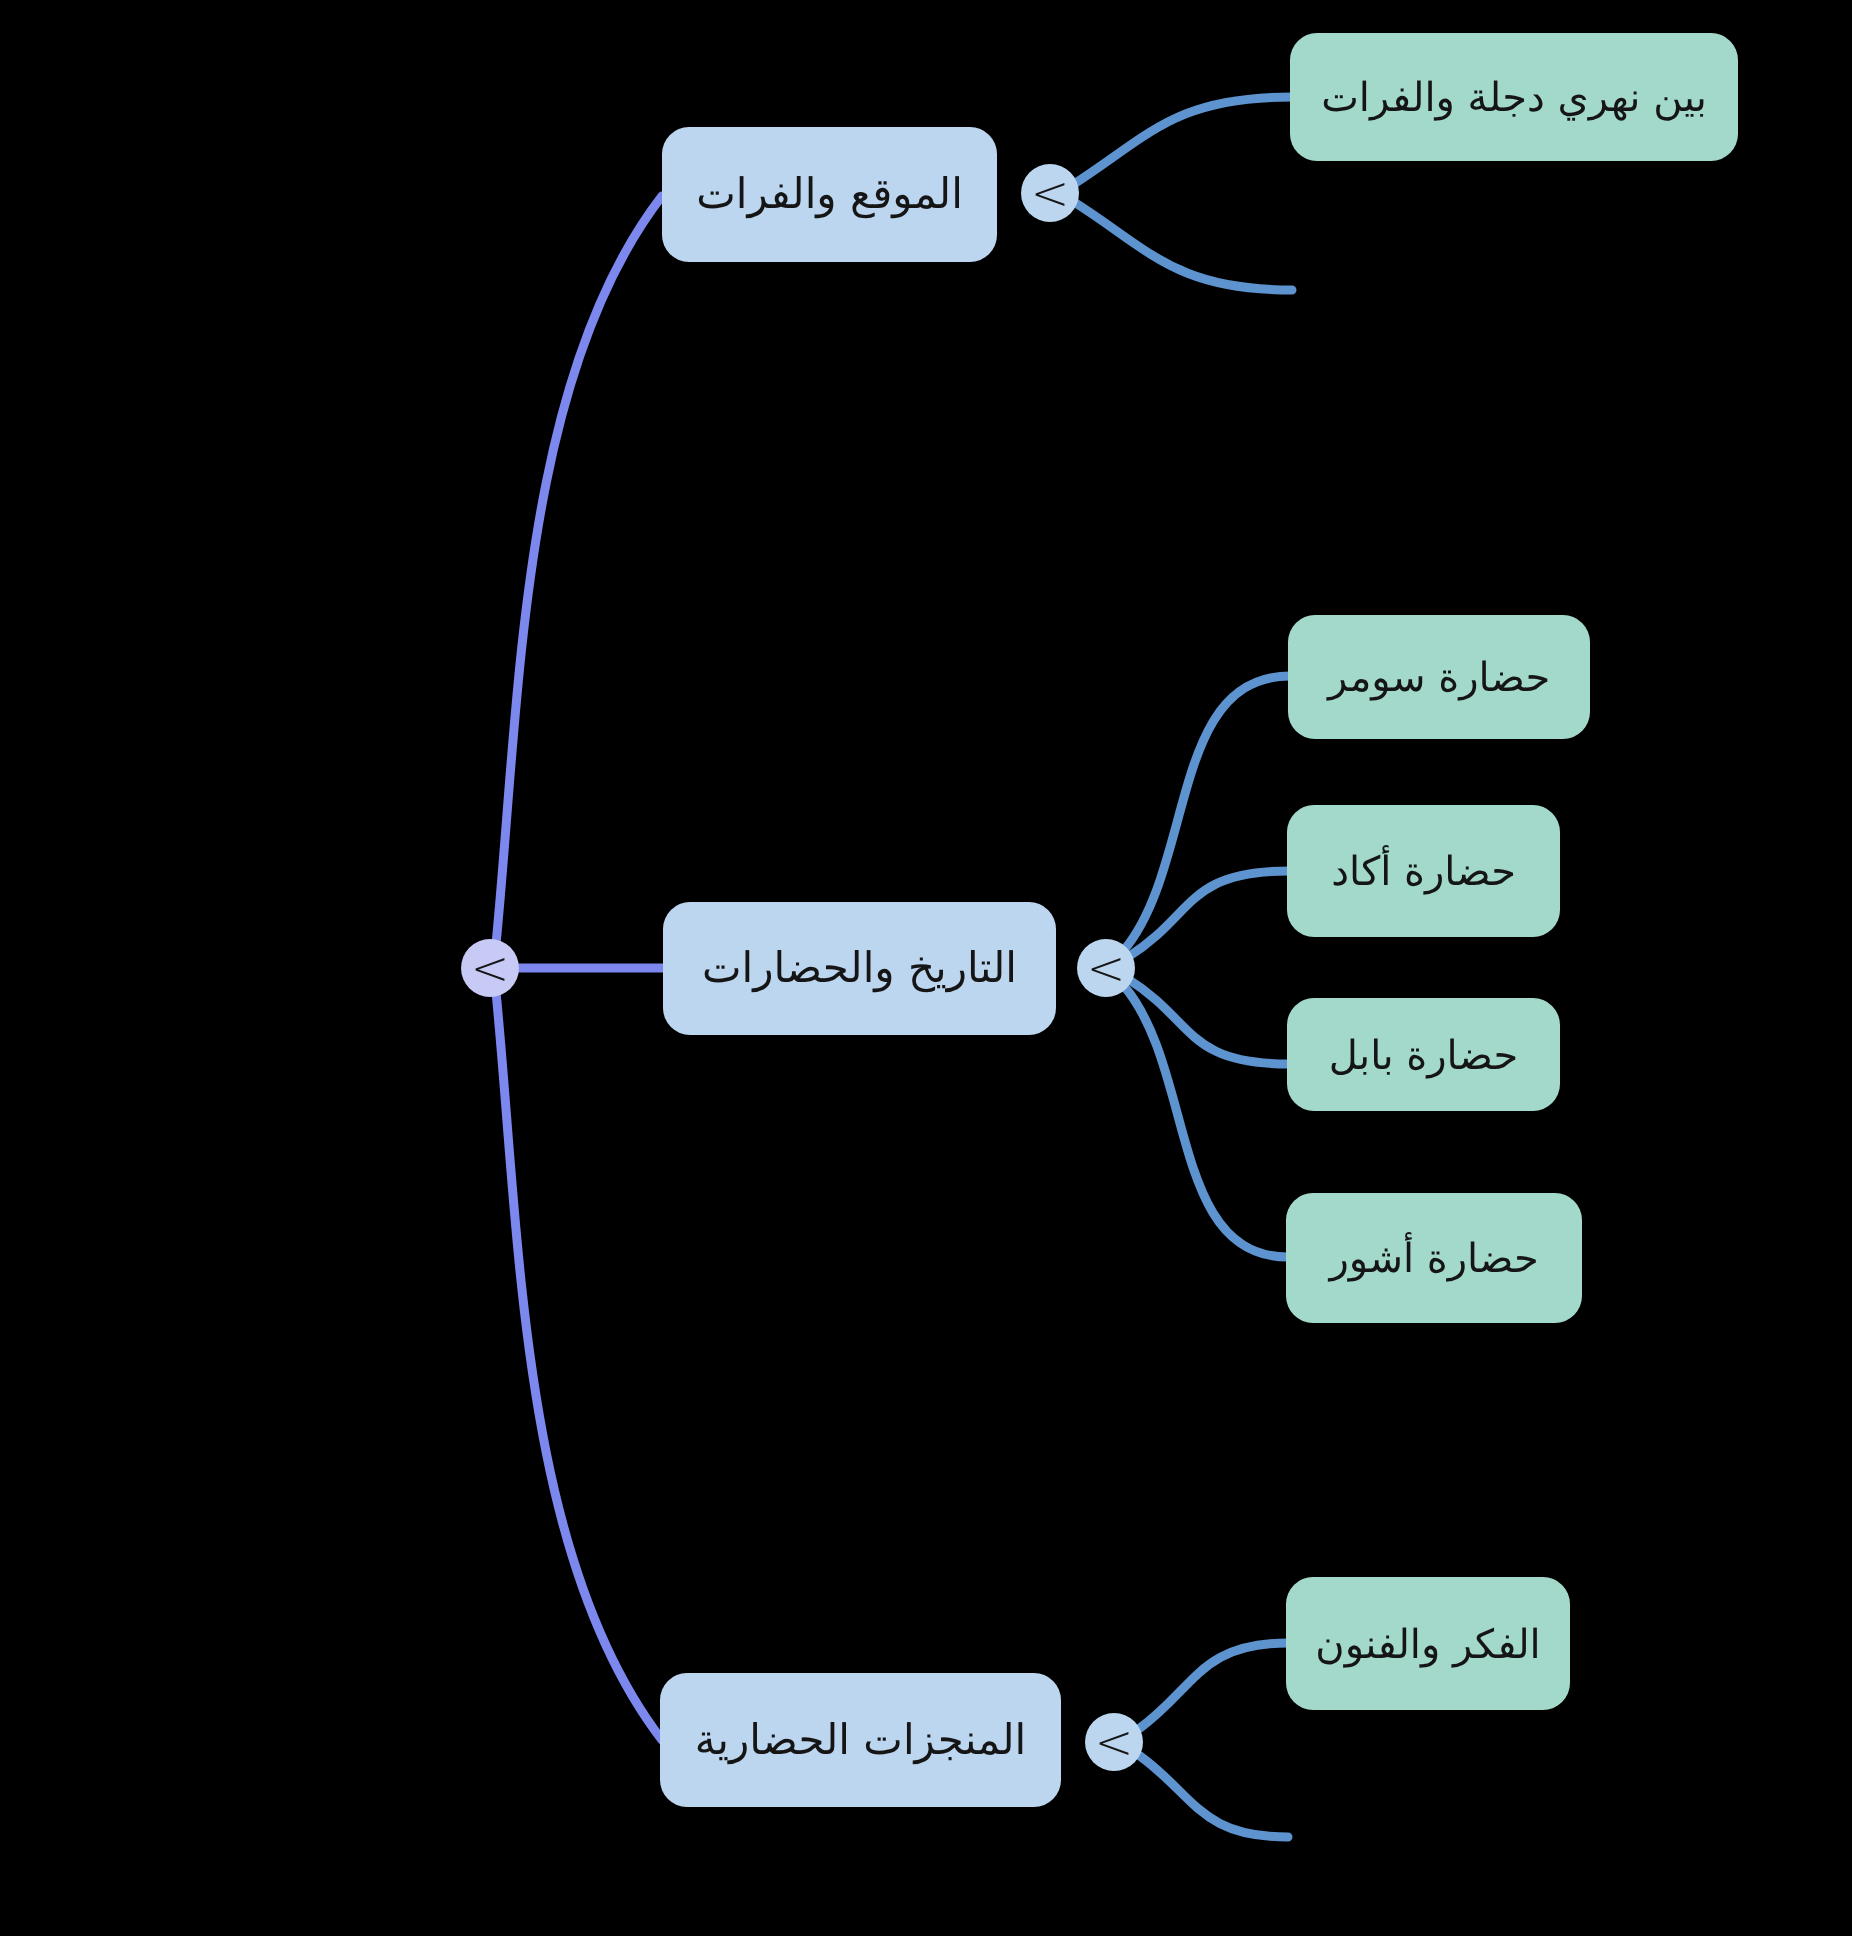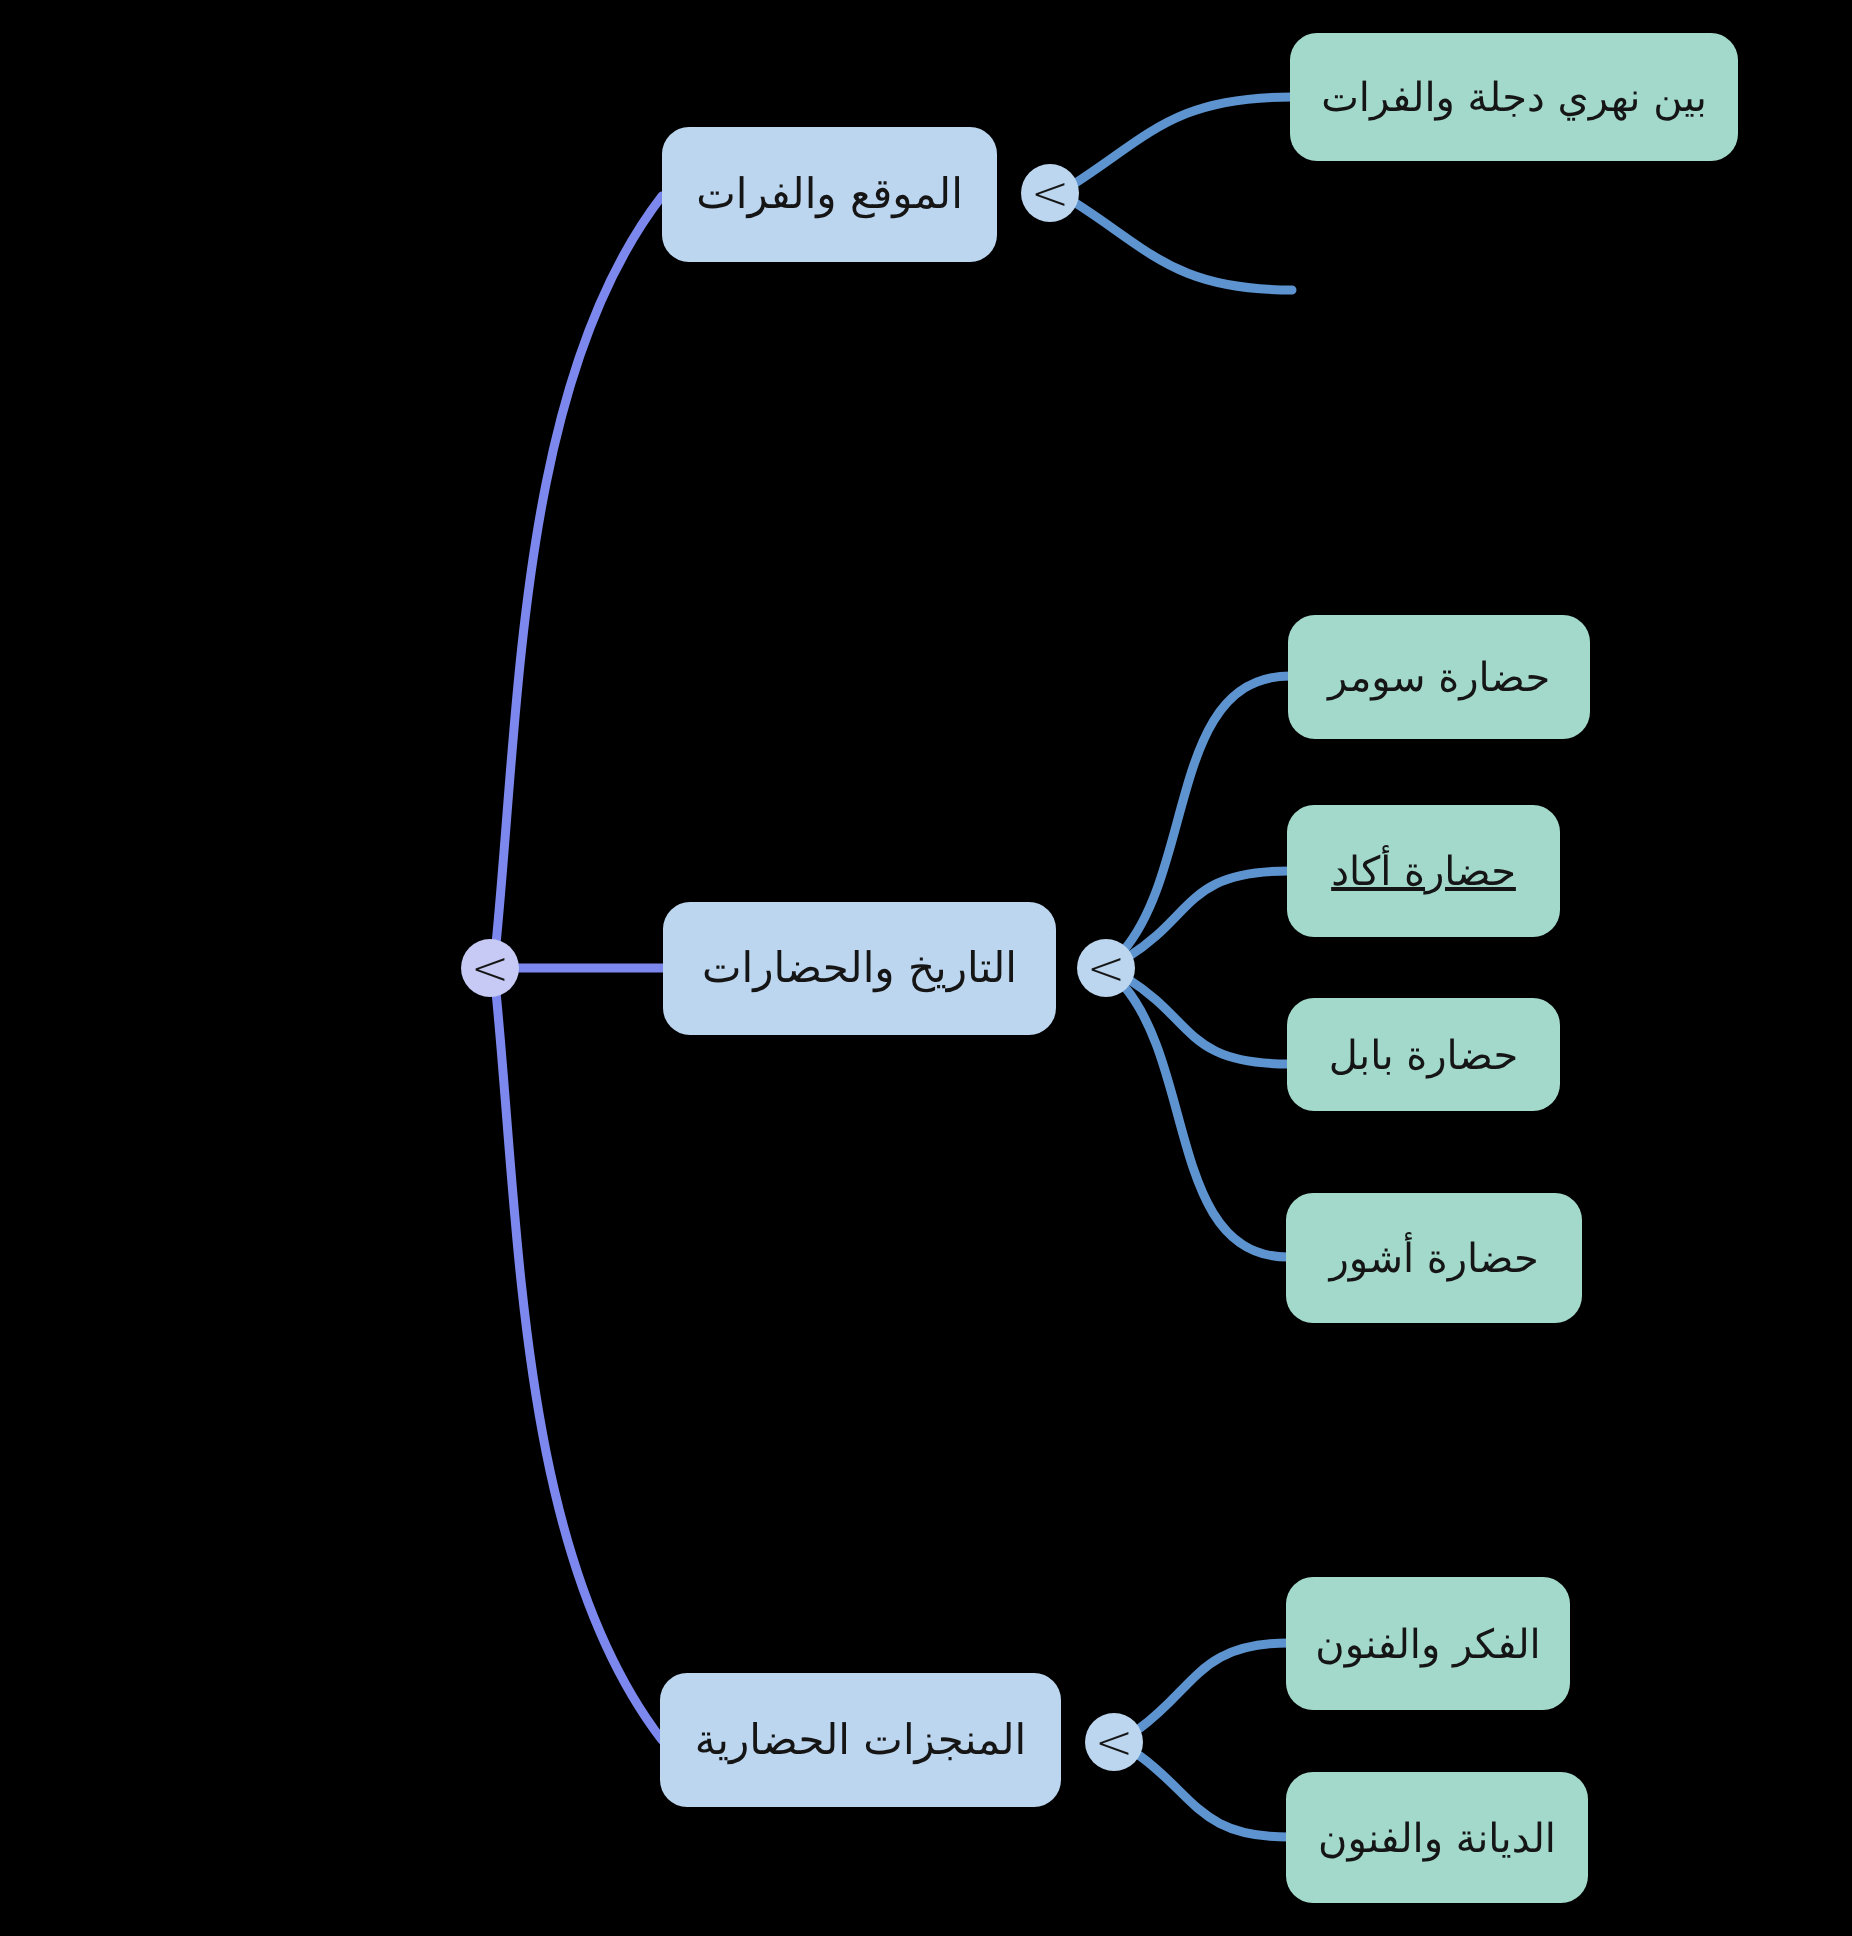--- a/index.html
+++ b/index.html
@@ -91,36 +91,33 @@
 
   <div class="node branch" style="left:663px;top:902px;width:393px;height:133px;">
     <span>التاريخ والحضارات</span>
   </div>
   <div class="collapse branch-c" style="left:1077px;top:939px;">
     <span>&lt;</span>
   </div>
   <div class="node leaf" style="left:1288px;top:615px;width:302px;height:124px;">
     <span>حضارة سومر</span>
   </div>
-  <div class="node leaf" style="left:1287px;top:805px;width:273px;height:132px;text-decoration:underline;">
+  <div class="node leaf" style="left:1287px;top:805px;width:273px;height:132px;">
     <span>حضارة أكاد</span>
   </div>
   <div class="node leaf" style="left:1287px;top:998px;width:273px;height:113px;">
     <span>حضارة بابل</span>
   </div>
   <div class="node leaf" style="left:1286px;top:1193px;width:296px;height:130px;text-align:center;">
     <span>حضارة أشور</span>
   </div>
 
   <div class="node branch" style="left:660px;top:1673px;width:401px;height:134px;">
     <span>المنجزات الحضارية</span>
   </div>
   <div class="collapse branch-c" style="left:1085px;top:1713px;">
     <span>&lt;</span>
   </div>
   <div class="node leaf" style="left:1286px;top:1577px;width:284px;height:133px;">
     <span>الفكر والفنون</span>
   </div>
-  <div class="node leaf" style="left:1286px;top:1772px;width:302px;height:131px;">
-    <span>الديانة والفنون</span>
-  </div>
 
 </div>
 
 </body></html>

